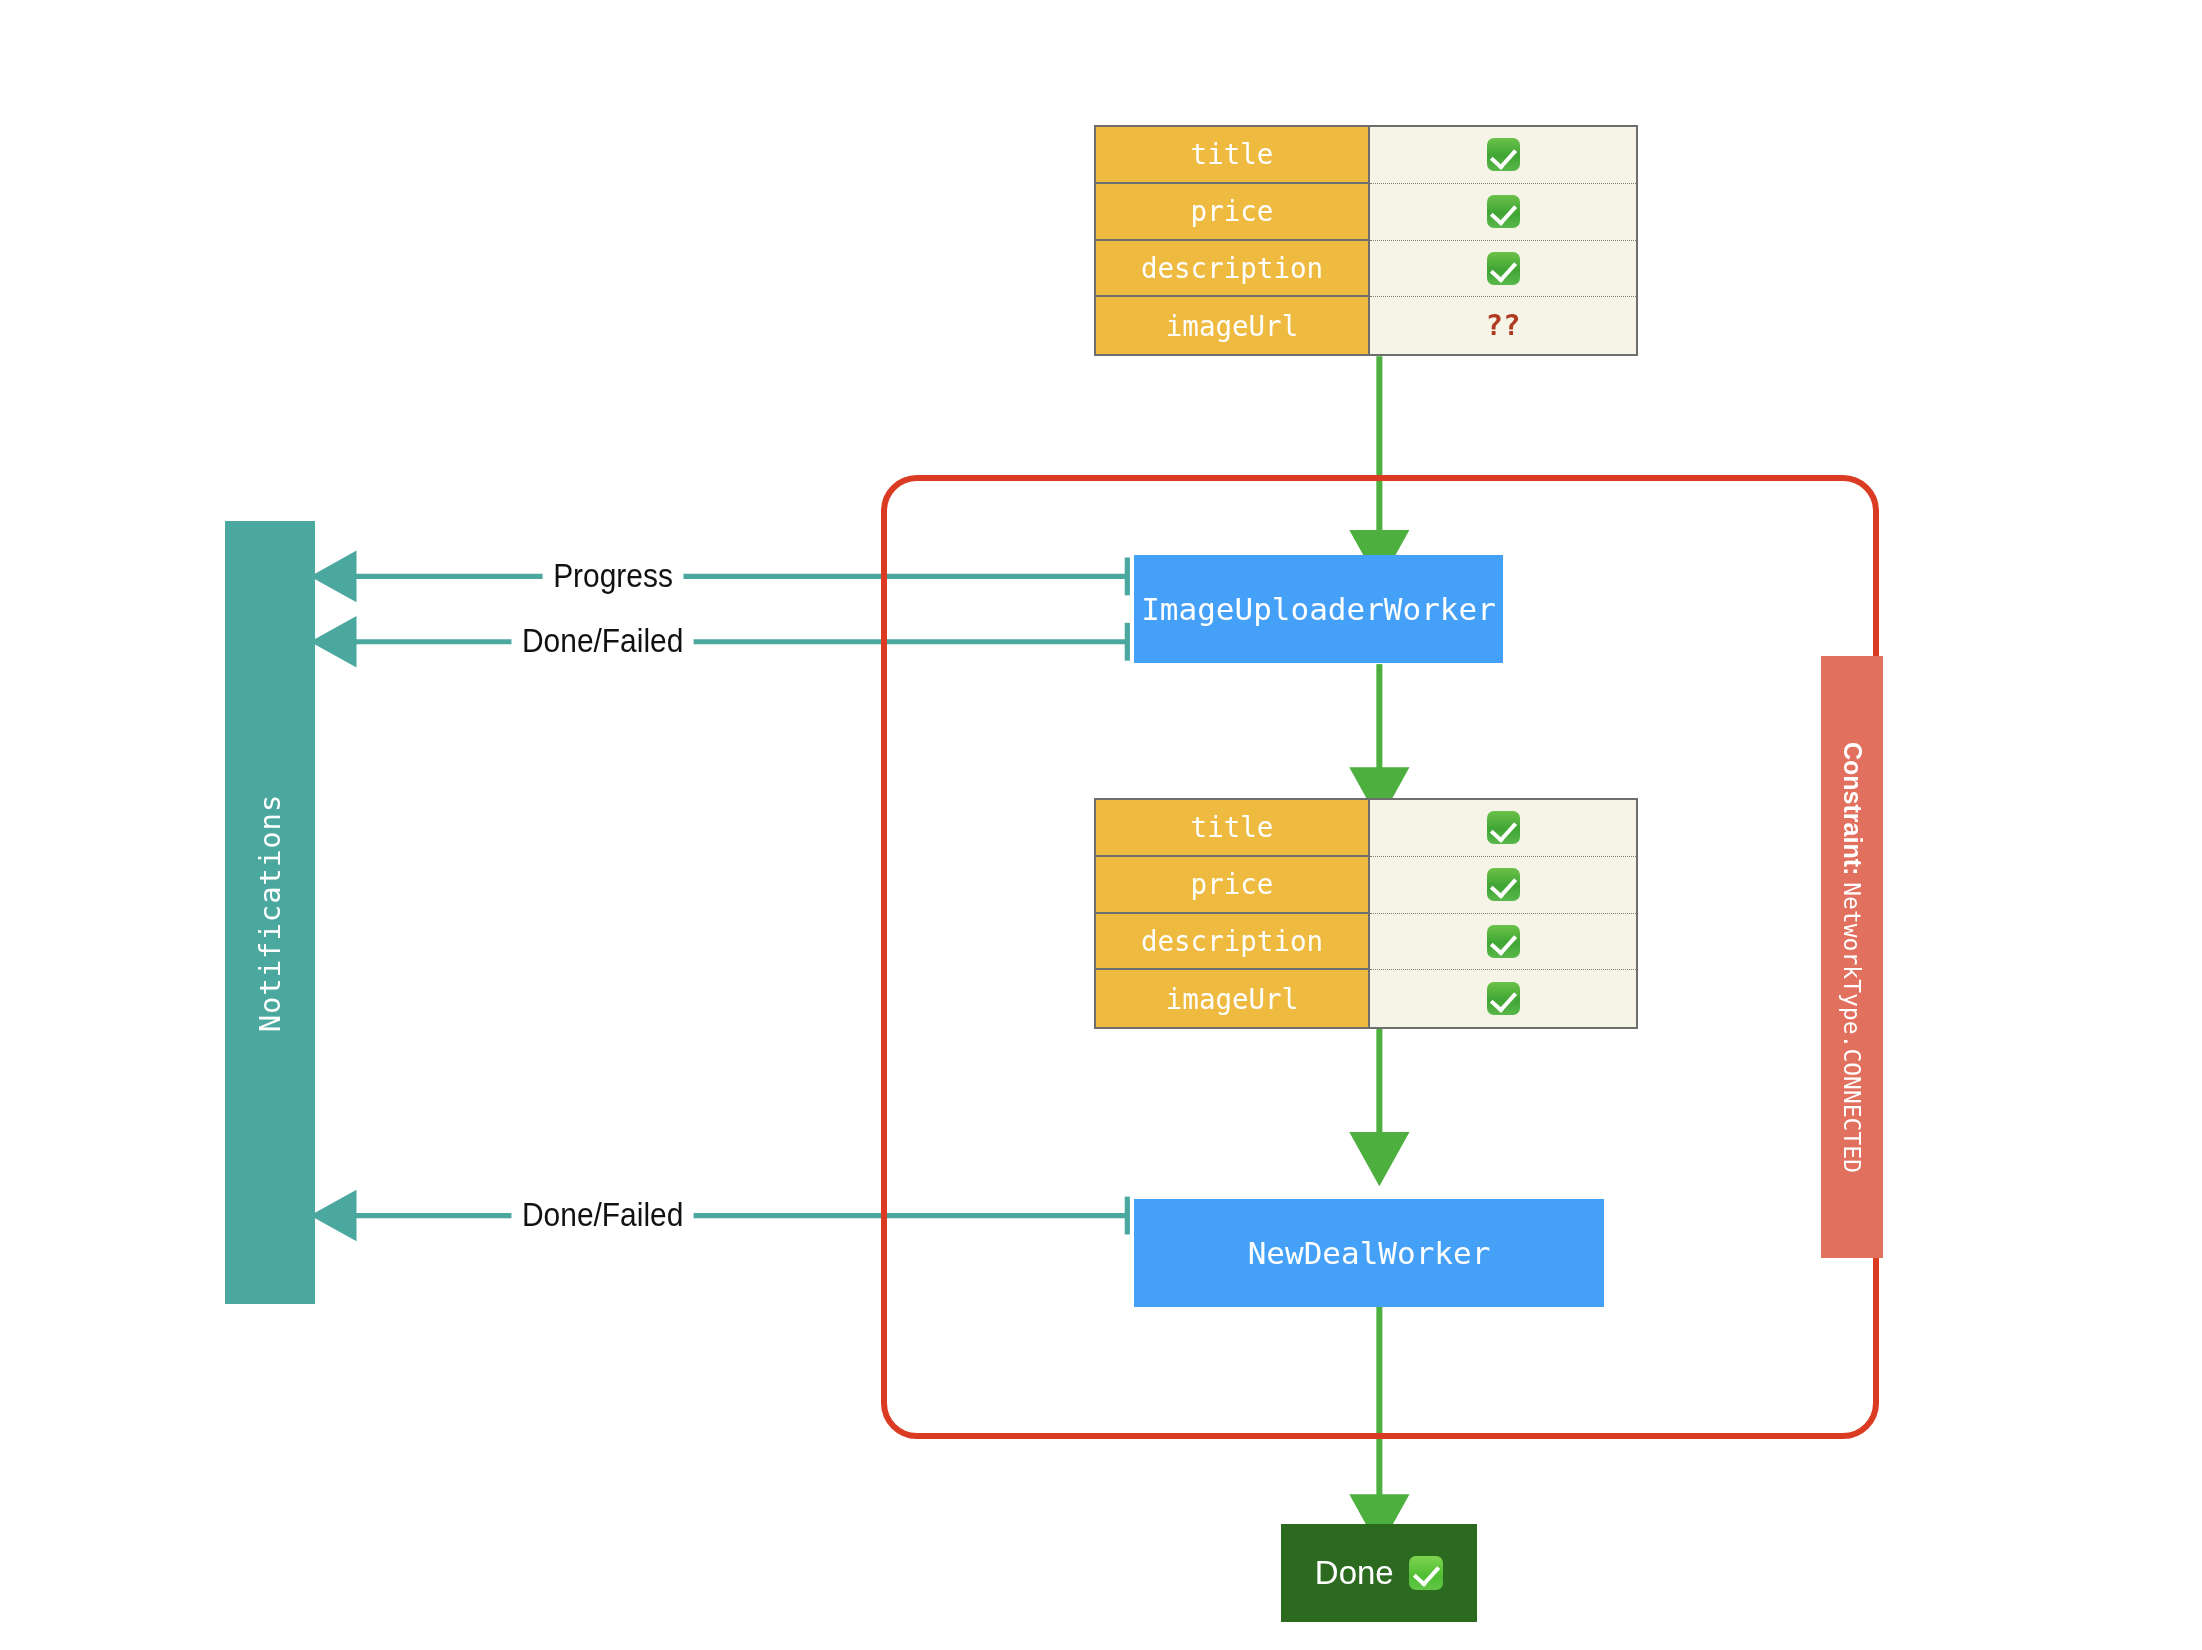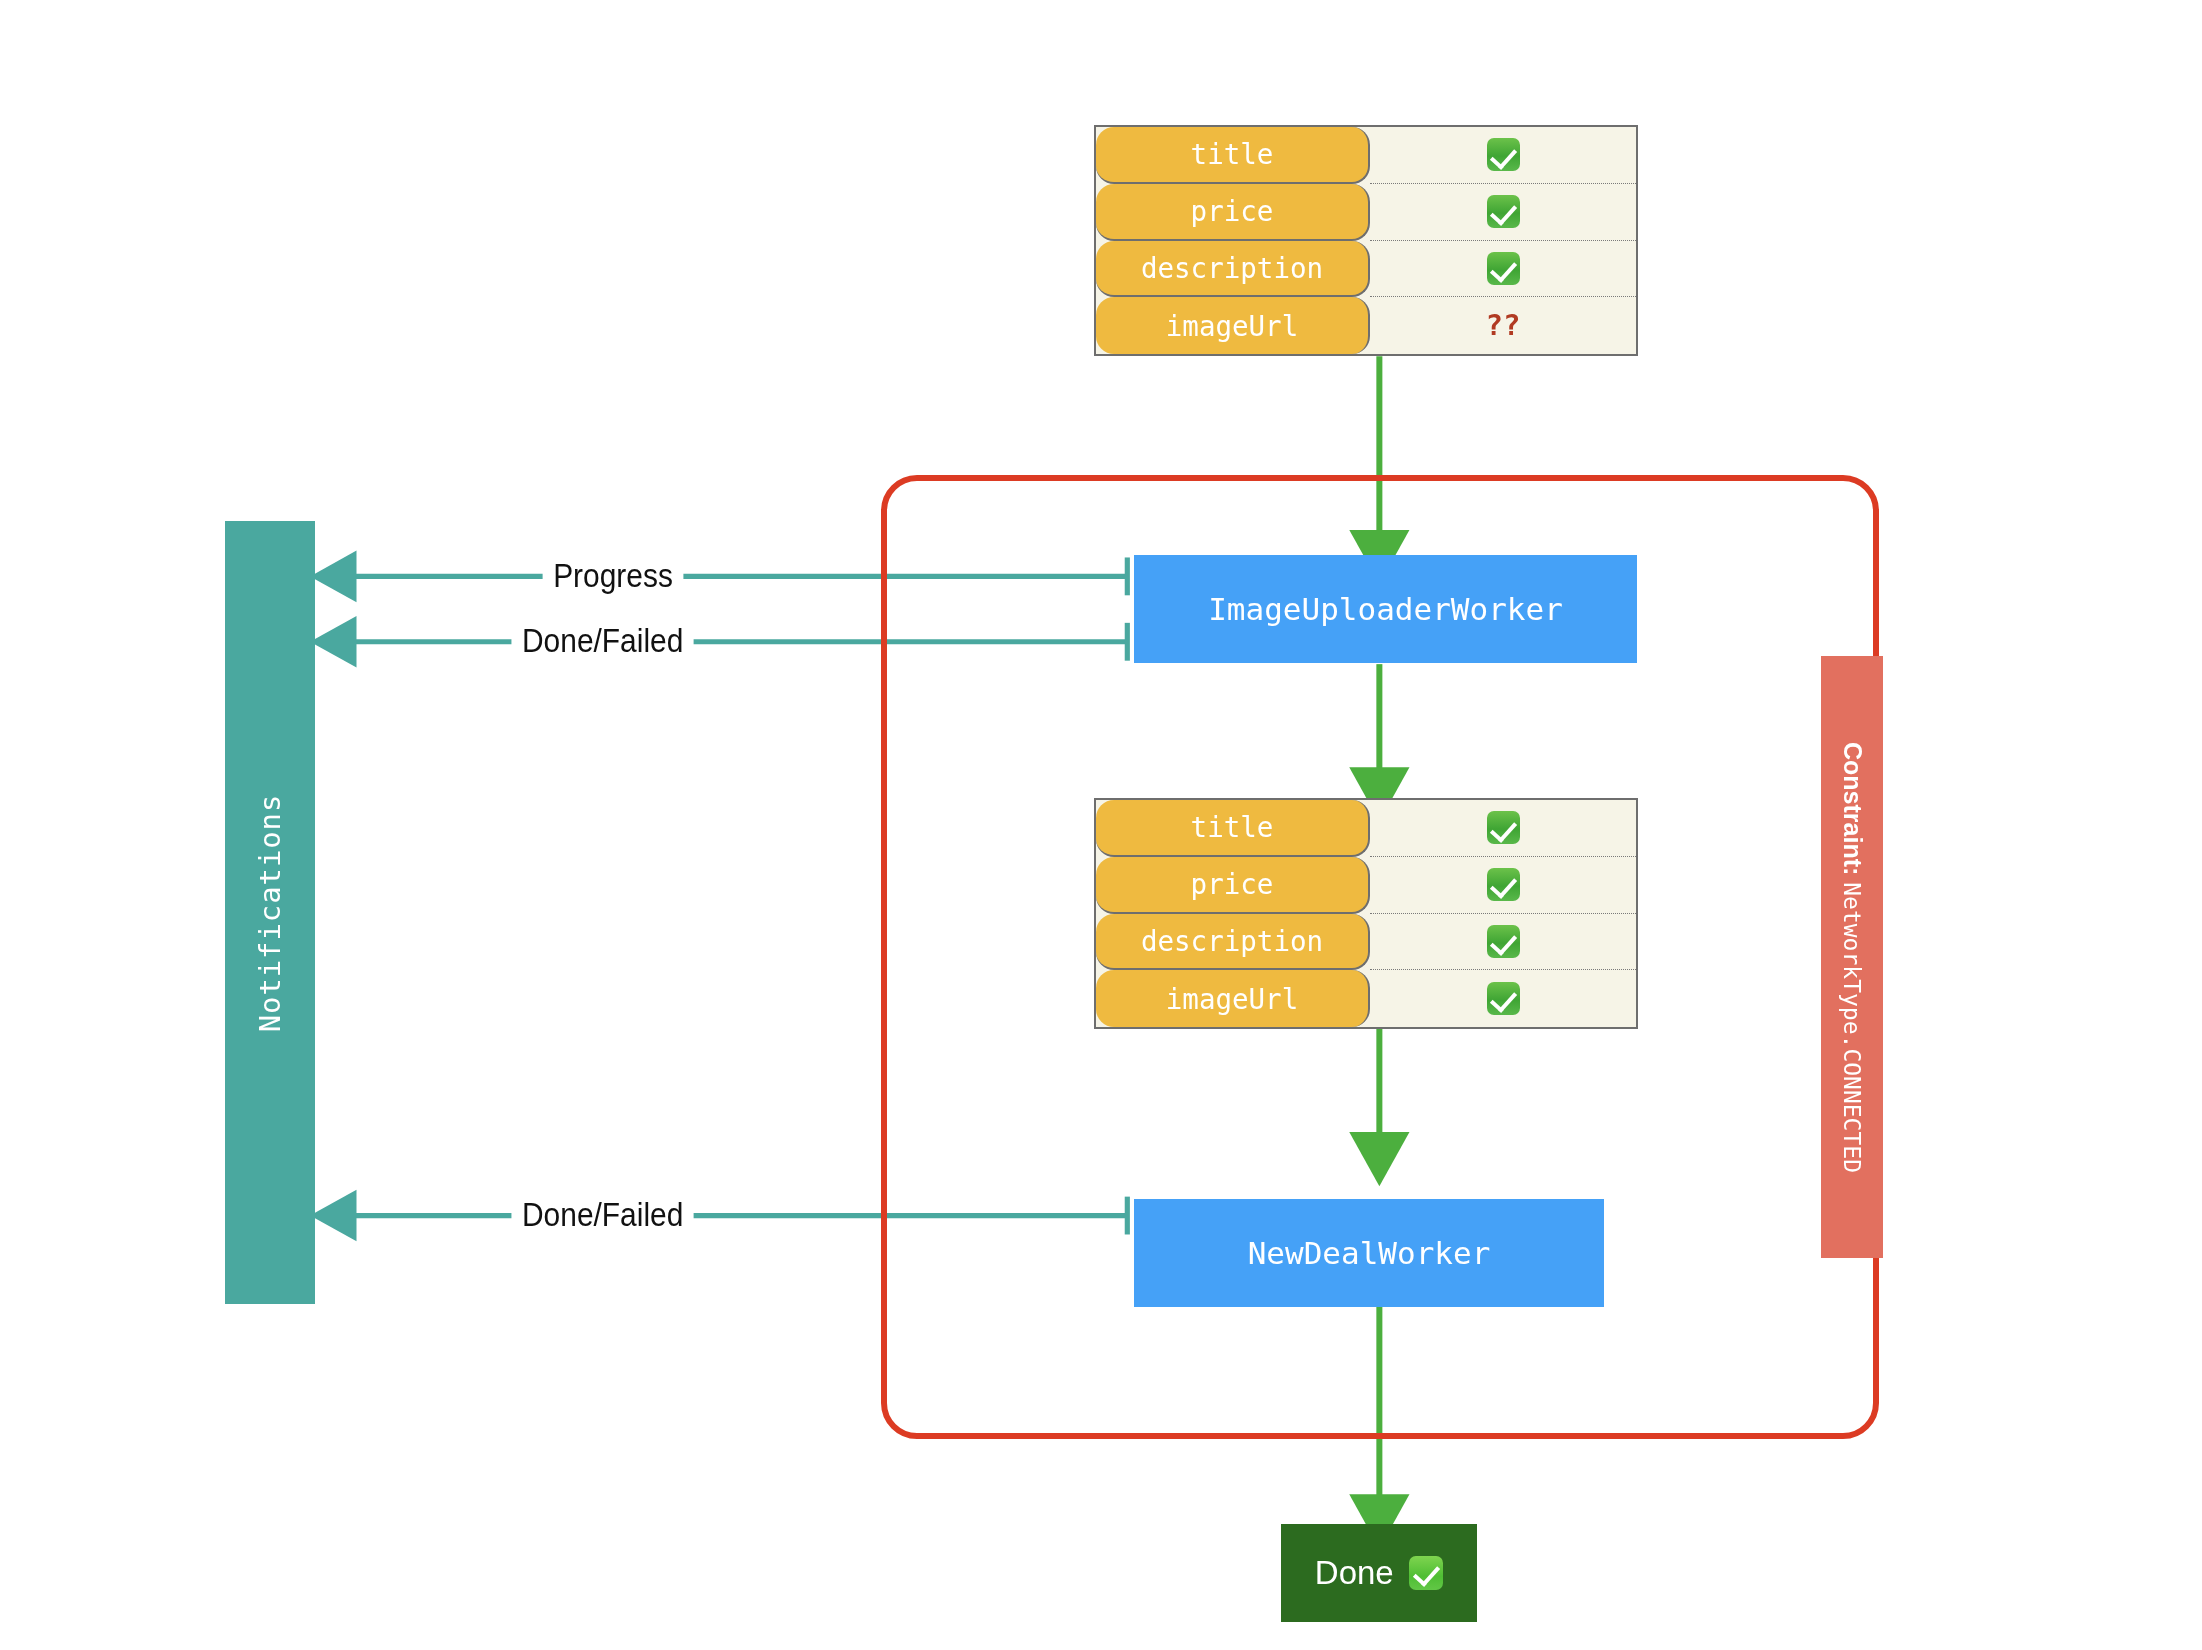--- a/index.html
+++ b/index.html
@@ -94,21 +94,20 @@
     width: 274px;
     background: #EFBA40;
     color: #ffffff;
     font-family: "DejaVu Sans Mono", monospace;
     font-size: 27.5px;
     display: flex;
     align-items: center;
     justify-content: center;
     border-bottom: 2.6px solid #6E6E6E;
     border-right: 2.6px solid #6E6E6E;
-    border-radius: 18px;
   }
   .fieldtable .frow:last-child .fname { border-bottom: none; }
   .fieldtable .fval {
     flex: 1;
     background: #F6F4E7;
     display: flex;
     align-items: center;
     justify-content: center;
     border-bottom: 1.7px dotted #7a7a7a;
   }
@@ -253,21 +252,21 @@
       </div>
     </div>
     <div class="frow">
       <div class="fname">imageUrl</div>
       <div class="fval">
         <span class="qq">??</span>
       </div>
     </div>
   </div>
 
-  <div class="worker" style="left:1134px; top:555px; width:503px; height:108px;">
+  <div class="worker" style="left:1134px; top:555px; width:369px; height:108px;">
     <span>ImageUploaderWorker</span>
   </div>
 
   <div class="fieldtable" style="left:1094px; top:798px; width:544px; height:231px;">
     <div class="frow">
       <div class="fname">title</div>
       <div class="fval">
         <span class="check"></span>
       </div>
     </div>

